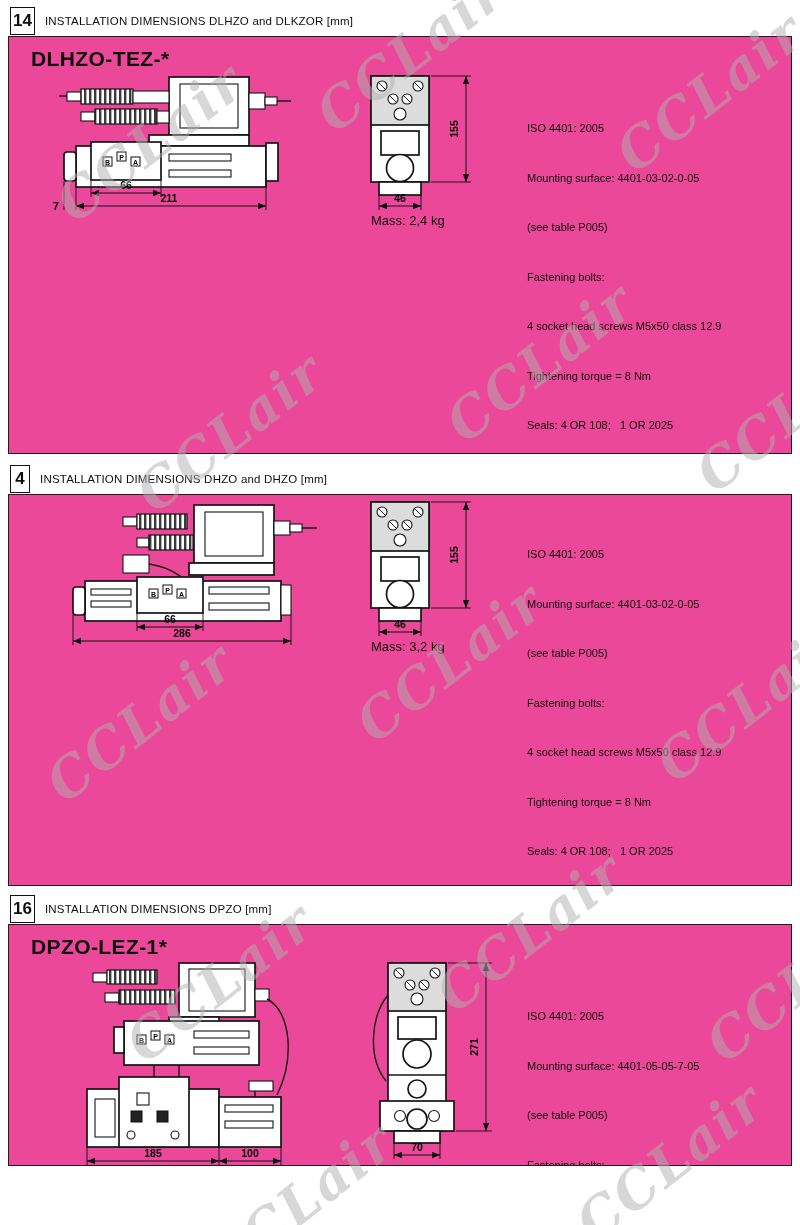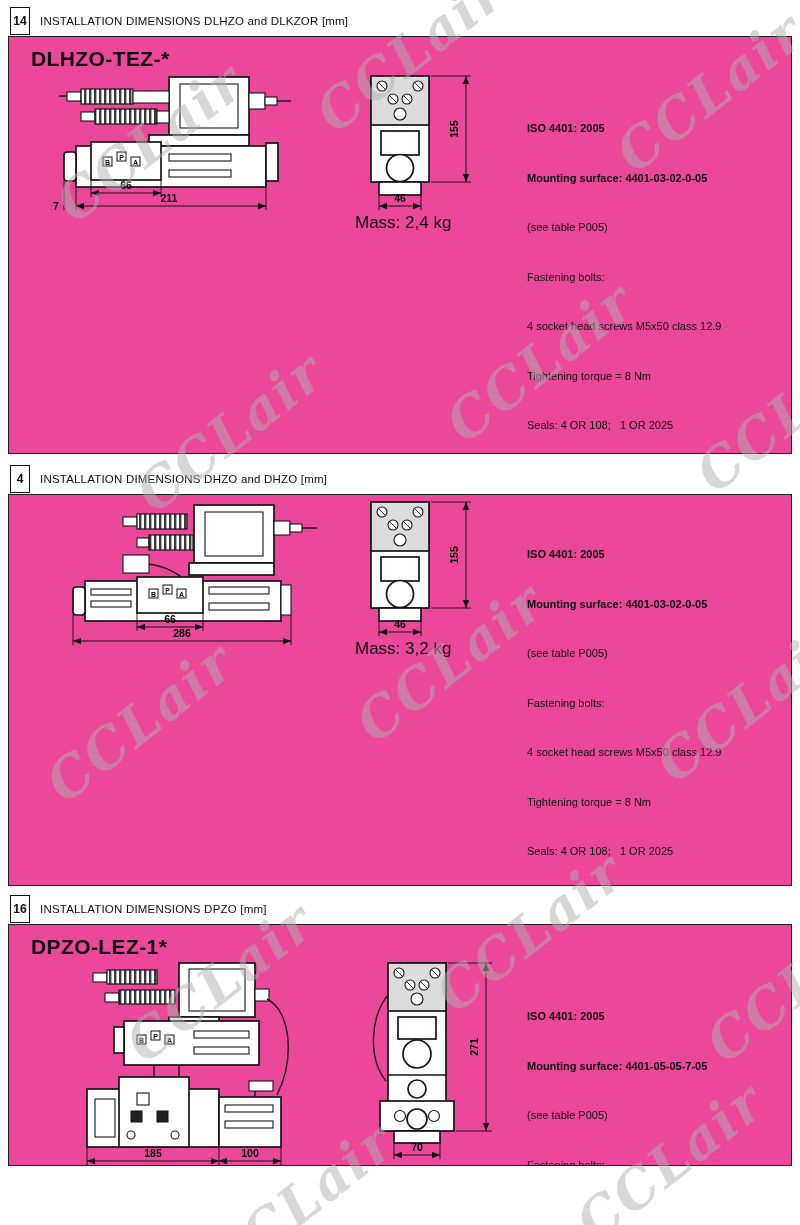--- a/index.html
+++ b/index.html
@@ -6,33 +6,33 @@
   html,body{width:800px;height:1225px}
   body{background:#fff;font-family:"Liberation Sans",sans-serif;color:#0e0e0e;position:relative;overflow:hidden}
   .page{position:absolute;inset:0;padding:8px 8px 0 8px;z-index:1}
   
   .wm-layer{position:absolute;inset:0;pointer-events:none;z-index:4;overflow:hidden}
   .wm{position:absolute;font-family:"DejaVu Serif",serif;font-weight:bold;font-style:italic;
       font-size:54px;color:rgba(176,176,176,.5);transform:rotate(-38deg);letter-spacing:2px;white-space:nowrap}
   
   .sec-head{display:flex;align-items:center;gap:10px;margin:4px 0 6px 2px;height:18px}
   .sec-num{min-width:20px;height:28px;padding:4px 2px;border:1.6px solid #111;display:flex;align-items:center;justify-content:center;
-           font-size:12px;font-weight:bold;background:#fff}
+           font-size:17px;font-weight:bold;background:#fff}
   .sec-title{font-size:11.5px;font-weight:normal;letter-spacing:.2px}
   .sec-box{border:1.6px solid #1d1d1d;background:#ec4899;padding:2px 10px 12px 10px;overflow:hidden}
   .box14{height:418px;margin-bottom:16px}
   .box15{height:392px;margin-bottom:14px}
   .box16{height:242px}
   
   .model{font-size:21px;font-weight:bold;letter-spacing:.4px;margin:8px 0 0 12px}
   .row{display:flex;align-items:flex-start}
   .fv{flex:0 0 auto;margin-left:8px}
-  .mass{font-size:17px;margin:0 0 0 10px}
+  .mass{font-size:13px;margin:0 0 0 26px}
   .specs{width:254px;margin-left:auto;margin-right:0;margin-top:16px;font-size:11px;line-height:1.5;white-space:pre-wrap}
-  .spec.b{font-weight:bold}
+  .spec.b{font-weight:normal}
   
   svg{display:block}
   svg text{font-family:"Liberation Sans",sans-serif;fill:#000}
   .dim{font-size:10.5px;font-weight:bold;text-anchor:middle}
   .ct{font-size:7px;font-weight:bold;text-anchor:middle}
   .s{fill:#fff;stroke:#141414;stroke-width:1.7}
   .s2{fill:#fff;stroke:#141414;stroke-width:1.1}
   .sg{fill:#dcdcdc;stroke:#141414;stroke-width:1.7}
   .ln{stroke:#141414;stroke-width:1.4;fill:none}
   .hz{fill:url(#hz);stroke:#141414;stroke-width:1.2}

